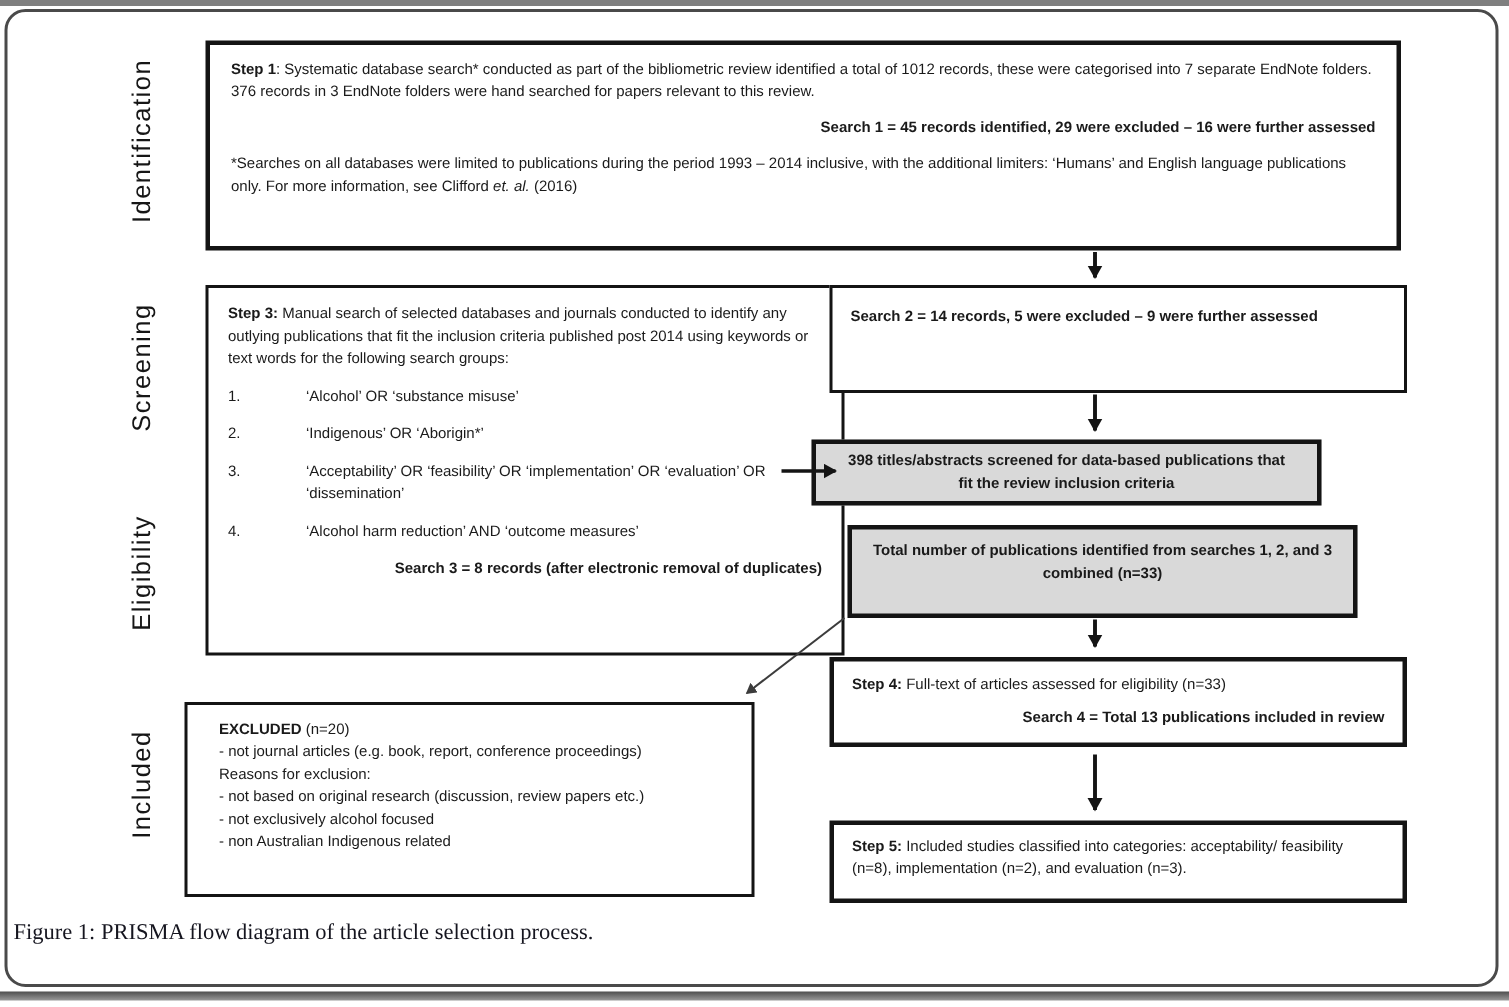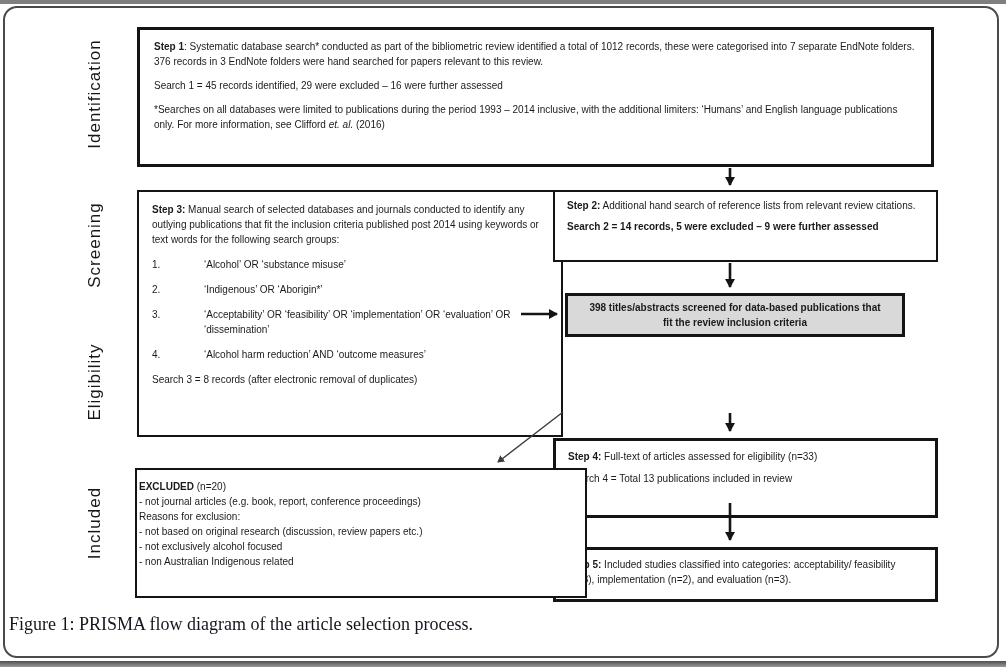--- a/index.html
+++ b/index.html
@@ -13,27 +13,27 @@
   .frame  { position:absolute; left:3px; top:6px; width:996px; height:652px;
             border:2px solid #4a4a4a; border-radius:14px; box-sizing:border-box; }
   .vlabel { position:absolute; transform:translate(-50%,-50%) rotate(-90deg);
             font-size:17px; letter-spacing:1px; white-space:nowrap; color:#161616; }
   .box    { position:absolute; border:2px solid #141414; background:#ffffff;
             font-size:10px; line-height:1.5; padding:8px 12px; box-sizing:border-box; }
   .thick  { border-width:3px; }
   .gray   { background:#d9d9d9; border-width:3px; font-weight:bold; text-align:center; }
   .b      { font-weight:bold; }
   .i      { font-style:italic; }
-  .cb     { text-align:left; font-weight:normal; }
+  .cb     { text-align:right; font-weight:bold; }
   .mt     { margin-top:9px; }
   .listrow{ display:flex; margin-top:10px; }
   .listnum{ flex:0 0 52px; }
   .listtxt{ flex:1 1 auto; }
   .caption{ position:absolute; left:9px; top:614px; font-family:"Liberation Serif", serif;
-            font-size:18px; color:#15151f; }
+            font-size:15px; color:#15151f; }
   .arrows { position:absolute; left:0; top:0; pointer-events:none; }
 </style>
 </head>
 <body>
 
 <div class="stage">
 
   <div class="topbar"></div>
   <div class="frame"></div>
   <div class="botbar"></div>
@@ -64,39 +64,41 @@
       <span class="listtxt">‘Acceptability’ OR ‘feasibility’ OR ‘implementation’ OR ‘evaluation’ OR ‘dissemination’</span>
     </div>
     <div class="listrow">
       <span class="listnum">4.</span>
       <span class="listtxt">‘Alcohol harm reduction’ AND ‘outcome measures’</span>
     </div>
     <div class="cb" style="margin-top:10px;">Search 3 = 8 records (after electronic removal of duplicates)</div>
   </div>
 
   <div class="box" style="left:553px; top:190px; width:385px; height:72px; padding:7px 12px; line-height:1.45;">
-    <div><span class="b">Step 2:</span><span> Additional hand search of reference lists from relevant review citations.</span></div>
     <div class="b" style="margin-top:6px;">Search 2 = 14 records, 5 were excluded – 9 were further assessed</div>
   </div>
 
-  <div class="box gray" style="left:565px; top:293px; width:340px; height:44px; padding:4px 19px;">
+  <div class="box gray" style="left:541px; top:293px; width:340px; height:44px; padding:4px 19px;">
     <div>398 titles/abstracts screened for data-based publications that fit the review inclusion criteria</div>
   </div>
 
+  <div class="box gray" style="left:565px; top:350px; width:340px; height:62px; padding:7px 14px;">
+    <div>Total number of publications identified from searches 1, 2, and 3 combined (n=33)</div>
+  </div>
 
-  <div class="box thick" style="left:553px; top:438px; width:385px; height:80px; padding:8px 12px;">
+  <div class="box thick" style="left:553px; top:438px; width:385px; height:60px; padding:8px 12px;">
     <div><span class="b">Step 4:</span><span> Full-text of articles assessed for eligibility (n=33)</span></div>
     <div class="cb" style="margin-top:7px;">Search 4 = Total 13 publications included in review</div>
   </div>
 
   <div class="box thick" style="left:553px; top:547px; width:385px; height:55px; padding:7px 12px;">
     <div><span class="b">Step 5:</span><span> Included studies classified into categories: acceptability/ feasibility (n=8), implementation (n=2), and evaluation (n=3).</span></div>
   </div>
 
-  <div class="box" style="left:135px; top:468px; width:452px; height:130px; padding:9px 2px;">
+  <div class="box" style="left:123px; top:468px; width:380px; height:130px; padding:9px 21px;">
     <div><span class="b">EXCLUDED</span><span> (n=20)</span></div>
     <div>- not journal articles (e.g. book, report, conference proceedings)</div>
     <div>Reasons for exclusion:</div>
     <div>- not based on original research (discussion, review papers etc.)</div>
     <div>- not exclusively alcohol focused</div>
     <div>- non Australian Indigenous related</div>
   </div>
 
   <svg class="arrows" width="1006" height="671" viewBox="0 0 1006 671">
     <defs>

